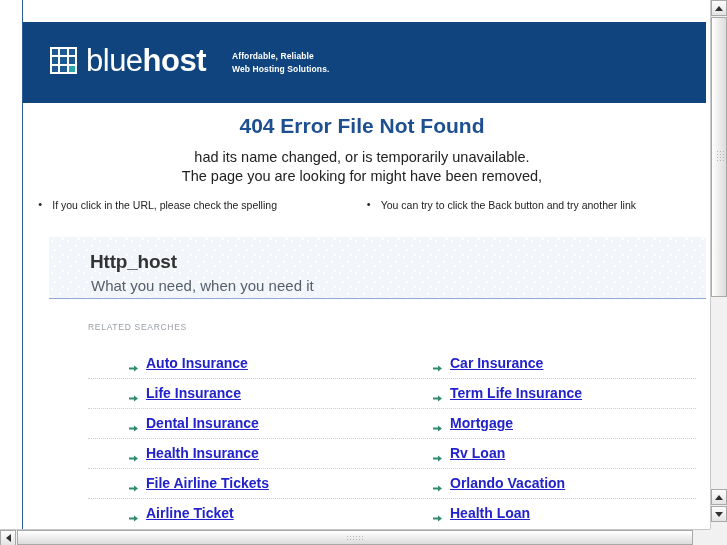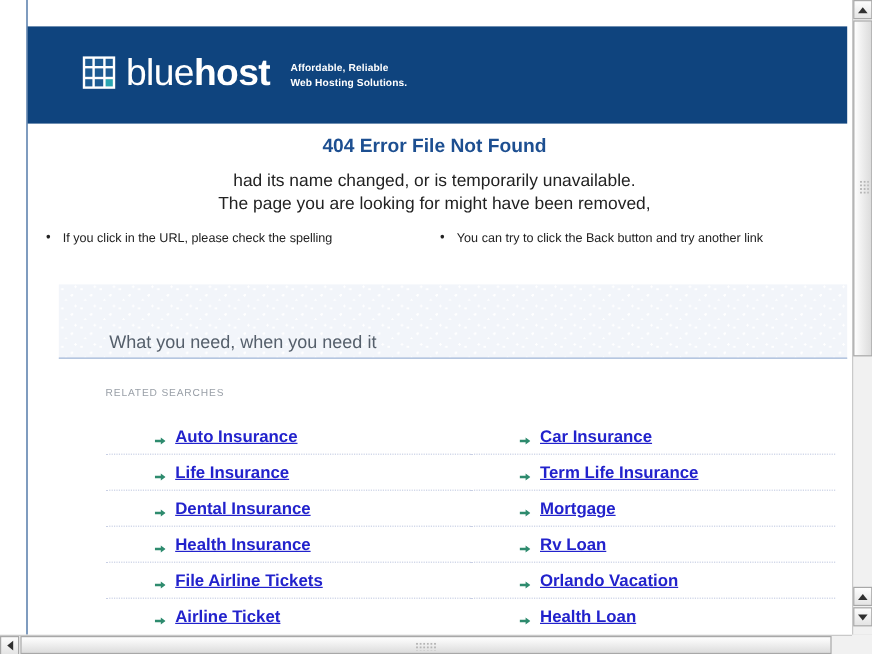--- a/index.html
+++ b/index.html
@@ -40,21 +40,21 @@
   #header {
     position: absolute;
     left: 0;
     top: 22px;
     width: 683px;
     height: 81px;
     background: #0f447e;
   }
   #logo-block {
     position: absolute;
-    left: 46px;
+    left: 27px;
     top: 23px;
     display: flex;
     align-items: center;
     justify-content: center;
   }
   #logo-grid {
     width: 27px;
     height: 27px;
     background: #ffffff;
     padding: 2px;
@@ -76,41 +76,41 @@
     font-size: 31px;
     line-height: 31px;
     letter-spacing: -0.5px;
     white-space: nowrap;
   }
   #logo-word .light { font-weight: 300; }
   #logo-word .bold  { font-weight: bold; }
 
   #tagline {
     position: absolute;
-    left: 219px;
+    left: 209px;
     top: 28px;
     color: #ffffff;
     font-size: 8.5px;
     font-weight: bold;
     line-height: 13px;
     letter-spacing: 0.1px;
   }
 
   
   #error-block {
     position: absolute;
     left: 0;
     top: 103px;
     width: 683px;
   }
   #error-title {
     margin: 11px 0 0 0;
     text-align: center;
     color: #1d4f91;
-    font-size: 16px;
+    font-size: 21px;
     font-weight: bold;
     padding-right: 5px;
   }
   .error-line {
     text-align: center;
     color: #222222;
     font-size: 14.5px;
     line-height: 19px;
     padding-right: 5px;
   }
@@ -371,20 +371,21 @@
         <div class="error-line">had its name changed, or is temporarily unavailable.</div>
         <div class="error-line">The page you are looking for might have been removed,</div>
       </div>
       <ul id="error-bullets">
         <li>If you click in the URL, please check the spelling</li>
         <li>You can try to click the Back button and try another link</li>
       </ul>
     </div>
 
     <div id="host-panel">
+      <div id="host-title">Http_host</div>
       <div id="host-sub">What you need, when you need it</div>
     </div>
 
     <div id="related">
       <div id="related-heading">RELATED SEARCHES</div>
       <table id="links-table">
         <tbody>
           <tr>
             <td>
               <div class="link-cell">

